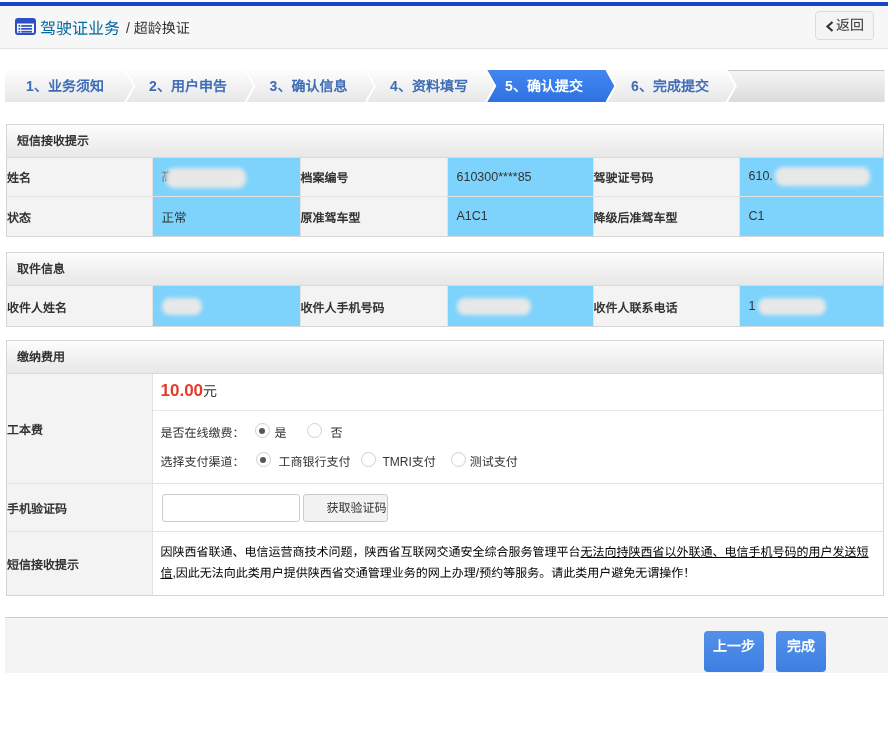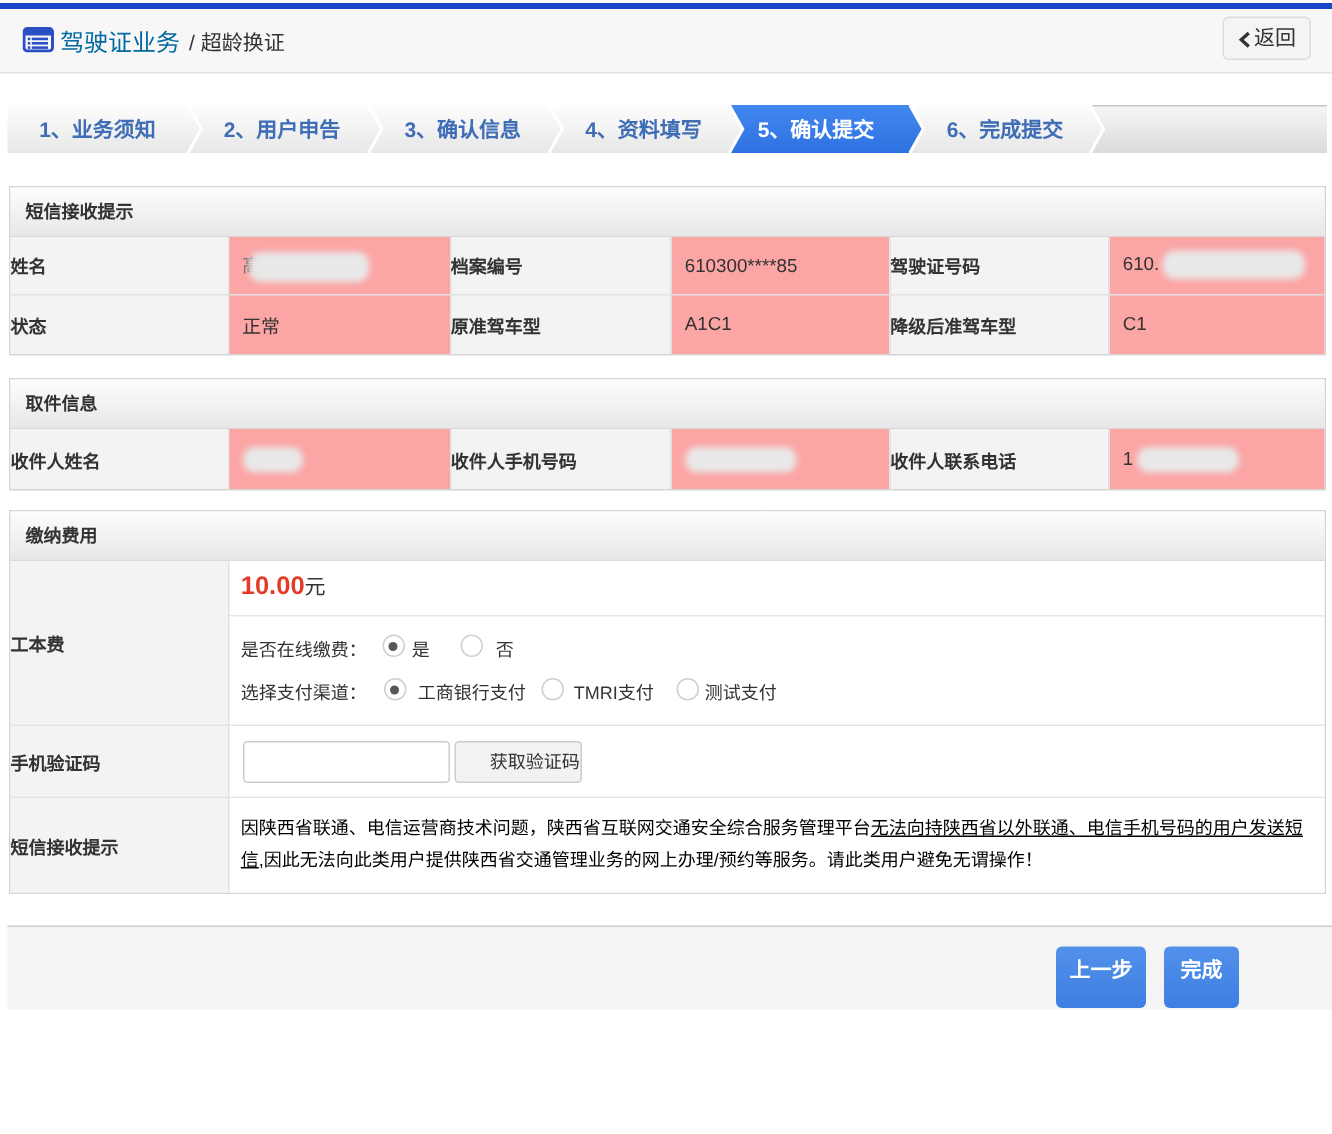--- a/index.html
+++ b/index.html
@@ -14,21 +14,21 @@
 .steps{position:relative;height:32px;margin-top:21px}
 .box{margin:0 4px 0 6px;border:1px solid #d5d5d5}
 .bh{height:33px;line-height:32px;background:linear-gradient(#fdfdfd,#e7e7e7);border-bottom:1px solid #d9d9d9;padding-left:10px;font-size:12px;font-weight:bold;color:#333}
 table{border-collapse:collapse;width:100%;table-layout:fixed}
 td{font-size:12px;border:1px solid #e2e2e2;vertical-align:middle}
 table tr td:first-child{border-left:none}
 table tr td:last-child{border-right:none}
 table tr:first-child td{border-top:none}
 table tr:last-child td{border-bottom:none}
 td.l{background:#f3f3f3;padding-right:7px;font-weight:bold}
-td.v{background:#fca5a5;padding-left:9px;font-size:12.5px}
+td.v{background:#7dd3fc;padding-left:9px;font-size:12.5px}
 td.gk{background:#fff;padding:0;font-size:12px}
 .blob{display:inline-block;vertical-align:middle;background:#e8e8e8;border-radius:8px;filter:blur(2px)}
 .red{color:#e43a28}
 .fee{font-size:17px;font-weight:bold;color:#e43a28}
 .yuan{font-size:14px;color:#333;font-weight:normal}
 .feetop{height:36px;padding:5px 0 0 8px;border-bottom:1px solid #e8e8e8}
 .radline{padding-left:8px;display:flex;align-items:flex-start}
 .rad{display:inline-block;flex:none;width:15px;height:15px;border:1px solid #cfcfcf;border-radius:50%;background:#fff;position:relative;vertical-align:middle}
 .rad.on:after{content:"";position:absolute;left:3.5px;top:3.5px;width:6px;height:6px;border-radius:50%;background:#575757}
 input.code{position:absolute;left:9px;top:10px;width:138px;height:28px;border:1px solid #ccc;border-radius:3px;background:#fff;outline:none}

